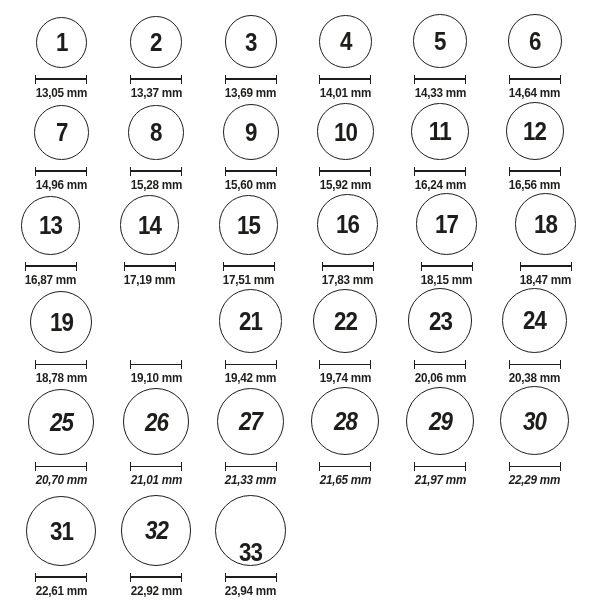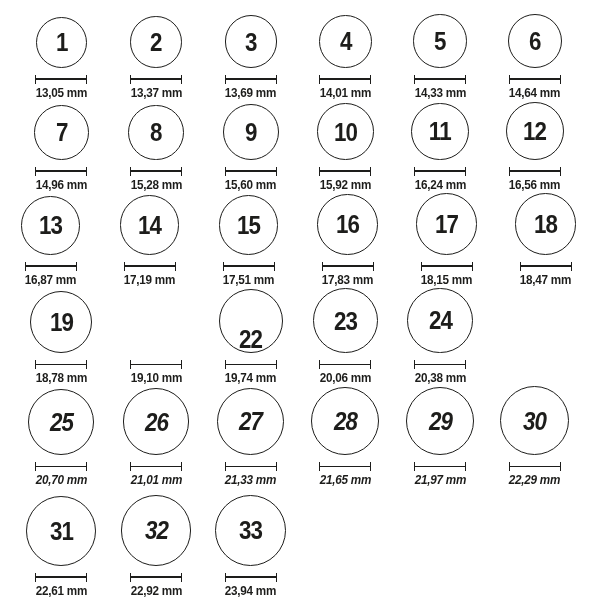--- a/index.html
+++ b/index.html
@@ -201,21 +201,28 @@
           <span class="num">19</span>
         </div>
         <div class="dim"></div>
         <div class="label">18,78 mm</div>
       </div>
       <div class="cell">
         <div class="dim"></div>
         <div class="label">19,10 mm</div>
       </div>
       <div class="cell">
-        <div class="circle" style="width: 64.2px; height: 64.2px; align-items: flex-end;">
+        <div class="circle" style="width: 63.6px; height: 63.6px;">
+          <span class="num">21</span>
+        </div>
+        <div class="dim"></div>
+        <div class="label">19,42 mm</div>
+      </div>
+      <div class="cell">
+        <div class="circle" style="width: 64.2px; height: 64.2px;">
           <span class="num">22</span>
         </div>
         <div class="dim"></div>
         <div class="label">19,74 mm</div>
       </div>
       <div class="cell">
         <div class="circle" style="width: 64.9px; height: 64.9px;">
           <span class="num">23</span>
         </div>
         <div class="dim"></div>
@@ -282,20 +289,20 @@
         <div class="label">22,61 mm</div>
       </div>
       <div class="cell">
         <div class="circle" style="width: 70.5px; height: 70.5px; font-style: italic;">
           <span class="num">32</span>
         </div>
         <div class="dim"></div>
         <div class="label">22,92 mm</div>
       </div>
       <div class="cell">
-        <div class="circle" style="width: 71.2px; height: 71.2px;">
+        <div class="circle" style="width: 71.2px; height: 71.2px; align-items: flex-end;">
           <span class="num">33</span>
         </div>
         <div class="dim"></div>
         <div class="label">23,94 mm</div>
       </div>
     </div>
   </div>
 
 </body></html>

